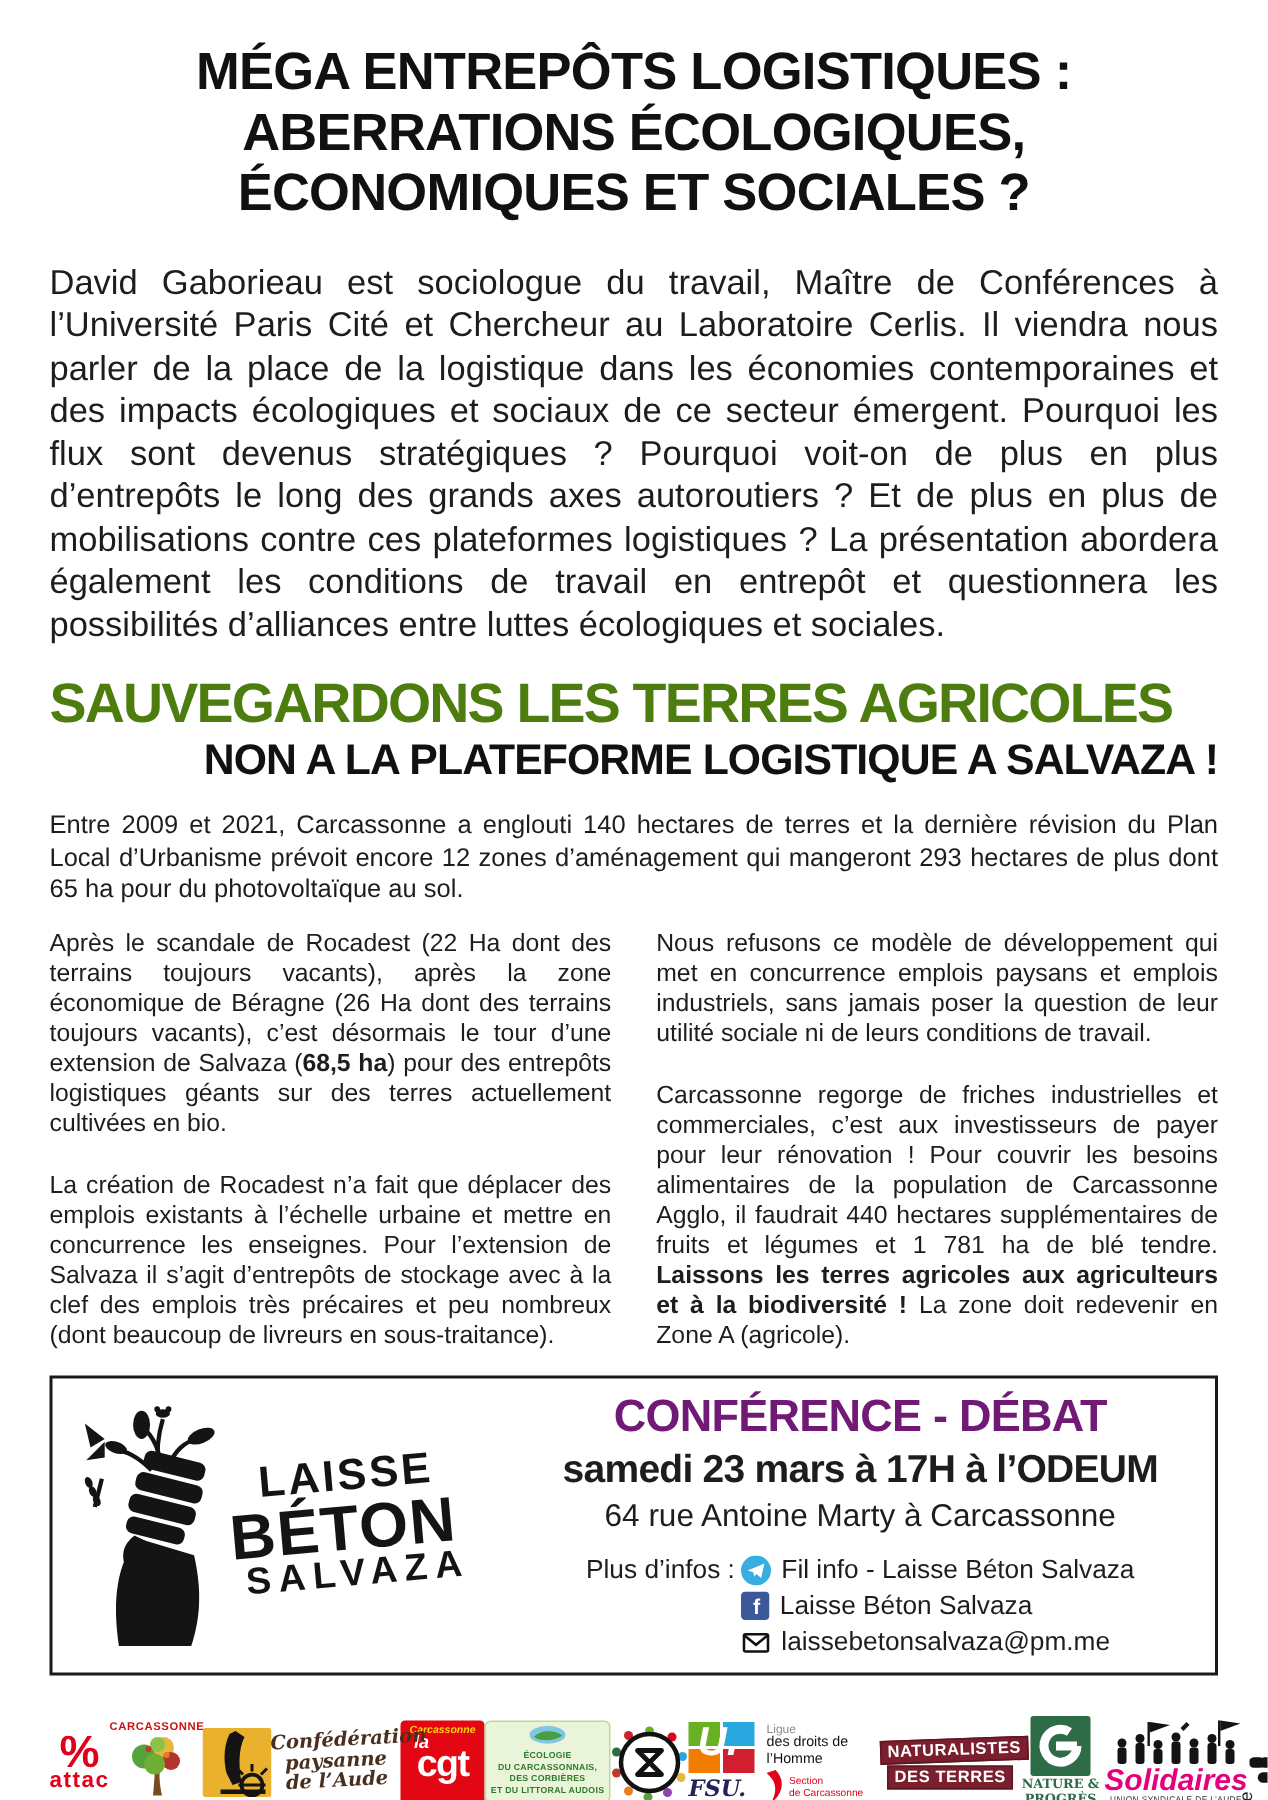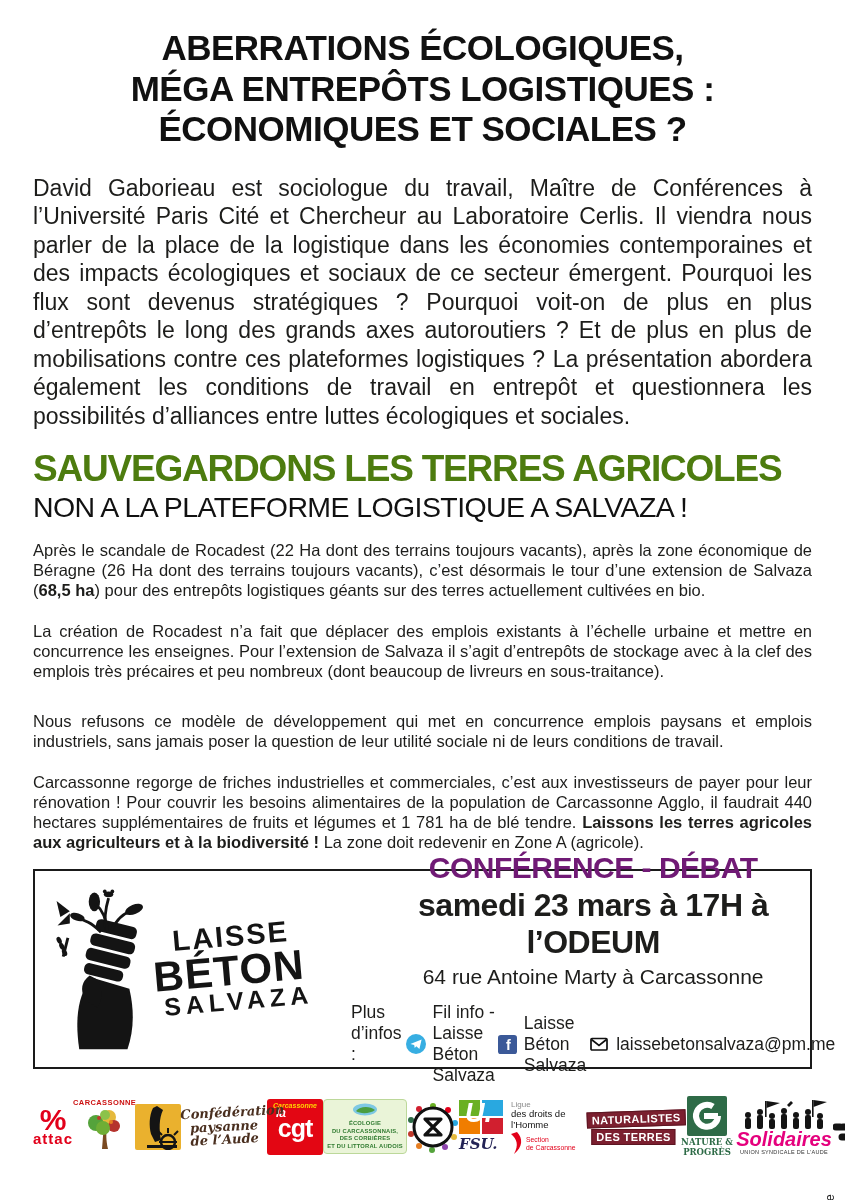--- a/index.html
+++ b/index.html
@@ -7,45 +7,45 @@
        font-family:"Liberation Sans",sans-serif;color:#1d1d1b;}
   .page{padding:28px 33px 0;box-sizing:border-box;}
 
   
   .title{font-size:35px;font-weight:800;line-height:1.16;letter-spacing:-0.5px;
          text-align:center;color:#111;}
   .title span{display:block}
   .intro{margin:24px 0 0;font-size:23px;line-height:1.24;text-align:justify;}
   .h2{margin:20px 0 0;font-size:37px;font-weight:800;letter-spacing:-1.2px;line-height:1.02;
       color:#4d7c0f;white-space:nowrap;}
-  .h3{margin:3px 0 0;font-size:28.5px;font-weight:400;letter-spacing:-0.6px;color:#111;white-space:nowrap;}
+  .h3{margin:3px 0 0;font-size:28.5px;font-weight:700;letter-spacing:-0.6px;color:#111;white-space:nowrap;text-align:right;}
   .lead{margin:15px 0 0;font-size:17px;line-height:1.26;text-align:justify;}
 
   
-  .cols{display:flex;gap:30px;margin-top:17px;flex-direction:column;}
+  .cols{display:flex;gap:30px;margin-top:17px;}
   .col{flex:1;font-size:16.5px;line-height:1.21;text-align:justify;}
   .col p{margin:0}
   .col p + p{margin-top:21px}
   b{font-weight:800}
 
   
   .conf-box{margin-top:16px;border:2px solid #1a1a1a;height:200px;display:flex;align-items:center;
             padding:8px 14px;box-sizing:border-box;gap:6px;background:#fff;}
   .lbs-logo{display:flex;align-items:center;width:296px;flex:0 0 auto;}
   .lbs-text{transform:rotate(-5deg);color:#141414;font-weight:800;line-height:0.95;}
   .lbs-text span{display:block}
   .lbs-l1{font-size:29px;letter-spacing:2px;margin-left:22px;}
   .lbs-l2{font-size:42px;letter-spacing:1px;}
   .lbs-l3{font-size:25px;letter-spacing:5px;margin-left:8px;}
   .conf-info{flex:1;text-align:center;}
   .conf-title{font-size:30px;font-weight:800;color:#701a75;letter-spacing:-0.5px;}
-  .conf-when{font-size:32px;font-weight:800;margin-top:2px;letter-spacing:-0.5px;}
+  .conf-when{font-size:26px;font-weight:800;margin-top:2px;letter-spacing:-0.5px;}
   .conf-where{font-size:21px;margin-top:4px;}
   .conf-contacts{display:flex;justify-content:center;gap:4px;margin-top:13px;font-size:17.5px;text-align:left;}
-  .contact-list{display:flex;flex-direction:row;gap:3px;}
+  .contact-list{display:flex;flex-direction:column;gap:3px;}
   .contact{display:flex;align-items:center;gap:7px;}
   .contact svg{flex:0 0 auto;display:block}
 
   
   .logos{display:flex;align-items:center;justify-content:space-between;margin-top:12px;height:92px;
          padding-right:10px;}
   .lg{flex:0 0 auto;}
   .attac{color:#e2001a;text-align:center;line-height:0.85;}
   .attac-pct{font-size:30px;font-weight:900;}
   .attac-name{font-size:15px;font-weight:800;letter-spacing:1px;}
@@ -94,29 +94,30 @@
   
   .side-note{position:absolute;right:8px;bottom:6px;transform:rotate(-90deg);
              transform-origin:100% 100%;font-size:12px;color:#222;white-space:nowrap;letter-spacing:0.3px;}
 </style>
 </head>
 <body>
 
 <div class="page">
 
   <h1 class="title" style="margin:0">
+    <span>MÉGA ENTREPÔTS LOGISTIQUES :</span>
     <span>ABERRATIONS ÉCOLOGIQUES,</span>
-    <span>MÉGA ENTREPÔTS LOGISTIQUES :</span>
     <span>ÉCONOMIQUES ET SOCIALES ?</span>
   </h1>
 
   <p class="intro">David Gaborieau est sociologue du travail, Maître de Conférences à l’Université Paris Cité et Chercheur au Laboratoire Cerlis. Il viendra nous parler de la place de la logistique dans les économies contemporaines et des impacts écologiques et sociaux de ce secteur émergent. Pourquoi les flux sont devenus stratégiques ? Pourquoi voit-on de plus en plus d’entrepôts le long des grands axes autoroutiers ? Et de plus en plus de mobilisations contre ces plateformes logistiques ? La présentation abordera également les conditions de travail en entrepôt et questionnera les possibilités d’alliances entre luttes écologiques et sociales.</p>
 
   <div class="h2">SAUVEGARDONS LES TERRES AGRICOLES</div>
   <div class="h3">NON A LA PLATEFORME LOGISTIQUE A SALVAZA !</div>
+  <p class="lead">Entre 2009 et 2021, Carcassonne a englouti 140 hectares de terres et la dernière révision du Plan Local d’Urbanisme prévoit encore 12 zones d’aménagement qui mangeront 293 hectares de plus dont 65 ha pour du photovoltaïque au sol.</p>
 
   <div class="cols">
     <div class="col">
       <p><span>Après le scandale de Rocadest (22 Ha dont des terrains toujours vacants), après la zone économique de Béragne (26 Ha dont des terrains toujours vacants), c’est désormais le tour d’une extension de Salvaza (</span><b>68,5 ha</b><span>) pour des entrepôts logistiques géants sur des terres actuellement cultivées en bio.</span></p>
       <p><span>La création de Rocadest n’a fait que déplacer des emplois existants à l’échelle urbaine et mettre en concurrence les enseignes. Pour l’extension de Salvaza il s’agit d’entrepôts de stockage avec à la clef des emplois très précaires et peu nombreux (dont beaucoup de livreurs en sous-traitance).</span></p>
     </div>
     <div class="col">
       <p><span>Nous refusons ce modèle de développement qui met en concurrence emplois paysans et emplois industriels, sans jamais poser la question de leur utilité sociale ni de leurs conditions de travail.</span></p>
       <p><span>Carcassonne regorge de friches industrielles et commerciales, c’est aux investisseurs de payer pour leur rénovation ! Pour couvrir les besoins alimentaires de la population de Carcassonne Agglo, il faudrait 440 hectares supplémentaires de fruits et légumes et 1 781 ha de blé tendre. </span><b>Laissons les terres agricoles aux agriculteurs et à la biodiversité !</b><span> La zone doit redevenir en Zone A (agricole).</span></p>
     </div>

